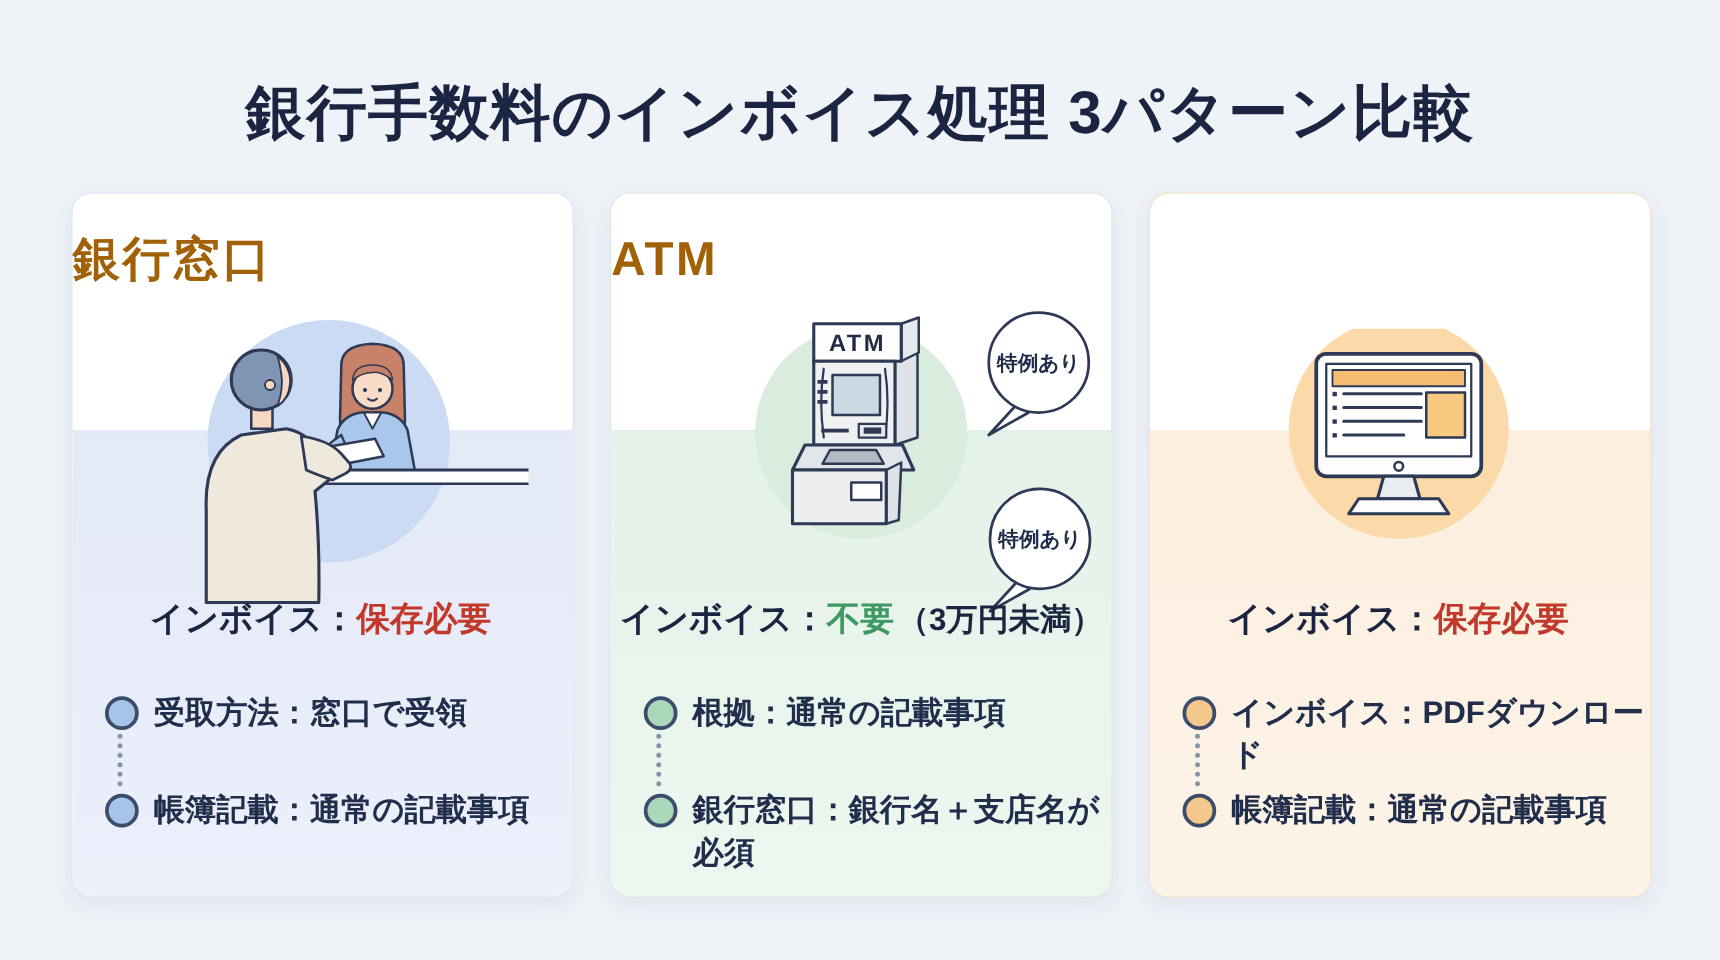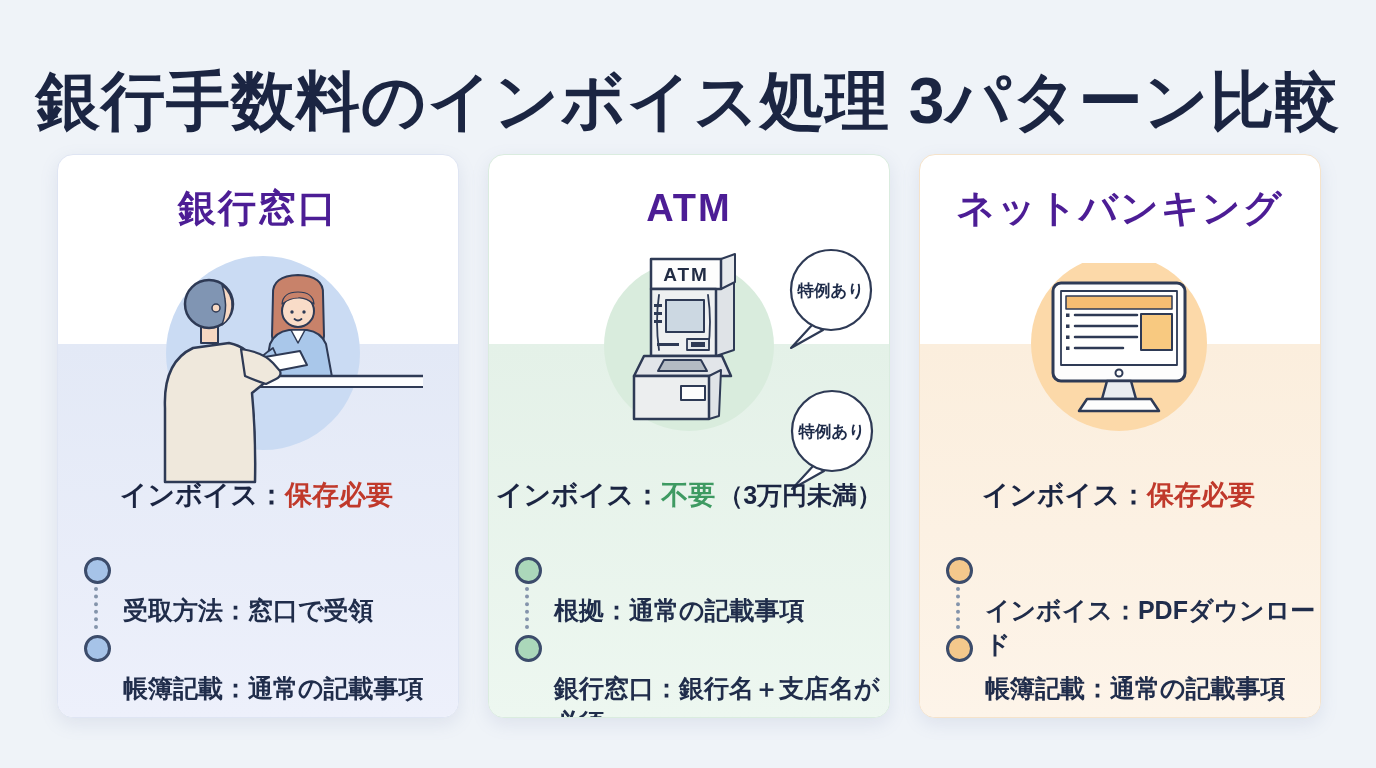--- a/index.html
+++ b/index.html
@@ -4,37 +4,37 @@
 <style>
   html,body{margin:0;padding:0;}
   .page{
     position:relative;width:1376px;height:768px;overflow:hidden;
     background:var(--page-bg,#eff3f8);
     font-family:"Liberation Sans","DejaVu Sans",sans-serif;
     color:#1b2542;
   }
   .page-title{
     position:absolute;top:58px;left:0;width:100%;text-align:center;
-    font-size:64px;font-weight:800;letter-spacing:1px;
+    font-size:48px;font-weight:800;letter-spacing:1px;
     color:var(--title-color,#1b2542);
   }
   .card{
     position:absolute;top:154px;width:400px;height:562px;
     background:#ffffff;border-radius:16px;overflow:hidden;
     border:1px solid var(--border-color,#e2e8f2);
     box-shadow:0 6px 18px rgba(110,130,170,.14);
   }
   .card--1{left:57px}.card--2{left:488px}.card--3{left:919px}
   .card__bottom{
     position:absolute;left:0;right:0;top:189px;bottom:0;
     background:linear-gradient(180deg,var(--section-top,#eee),var(--section-bottom,#f6f6f6));
   }
   .card__header{
-    position:absolute;top:28px;left:0;width:100%;text-align:center;
-    font-size:38px;font-weight:800;letter-spacing:2px;line-height:50px;color:#4c1d95;
+    position:absolute;top:28px;left:0;width:100%;
+    font-size:38px;font-weight:800;letter-spacing:2px;line-height:50px;color:#a16207;
   }
   .illus{position:absolute;}
   .illus--teller{left:45px;top:95px;}
   .illus--atm{left:100px;top:95px;}
   .illus--monitor{left:99px;top:108px;}
   .illus-circle{fill:var(--circle-fill,#ddd);}
   .invoice{
     position:absolute;top:318px;left:0;width:100%;text-align:center;
     font-size:27px;font-weight:800;line-height:44px;color:#1b2542;white-space:nowrap;
   }
@@ -44,21 +44,21 @@
     position:absolute;left:26px;right:4px;
     display:flex;align-items:flex-start;gap:12px;
   }
   .bullet-row--1{top:398px}
   .bullet-row--2{top:476px}
   .bullet-dot{
     width:21px;height:21px;border-radius:50%;
     border:3px solid #3c4c6b;background:var(--bullet-fill,#ccc);
     flex:0 0 auto;margin-top:4px;
   }
-  .bullet-label{font-size:25px;line-height:34px;font-weight:700;color:#202d4b;margin-top:40px;}
+  .bullet-label{font-size:25px;line-height:34px;font-weight:700;color:#202d4b;}
   .connector{
     position:absolute;left:36px;top:432px;height:42px;width:0;
     border-left:4px dotted #8494ab;
   }
   .speech-bubble{position:absolute;}
   .speech-bubble--top{left:294px;top:89px;}
   .speech-bubble--bottom{left:295px;top:230px;}
   .bubble-text{font-size:16.5px;font-weight:700;fill:#1e2b49;}
   .machine-label{font-size:19px;font-weight:700;fill:#222c44;letter-spacing:2px;}
 </style>
@@ -178,21 +178,20 @@
     </div>
     <div class="connector"></div>
     <div class="bullet-row bullet-row--2">
       <span class="bullet-dot"></span>
       <span class="bullet-label">銀行窓口：銀行名＋支店名が必須</span>
     </div>
   </div>
 
   <div class="card card--3" style="--section-top: #fbeedd; --section-bottom: #fdf4e9; --circle-fill: #fcd9a9; --bullet-fill: #f4c88c; --value-color: #c0392b; --border-color: #f5e3cb;">
     <div class="card__bottom"></div>
-    <div class="card__header">ネットバンキング</div>
 
     <svg class="illus illus--monitor" width="200" height="185" viewBox="0 0 200 185">
       <circle class="illus-circle" cx="100" cy="80" r="88"></circle>
       <g stroke="#2e3a55" stroke-linejoin="round" stroke-linecap="round">
         <rect x="34" y="20" width="132" height="98" rx="8" fill="#fdfdfd" stroke-width="3"></rect>
         <rect x="42" y="28" width="116" height="74" fill="#ffffff" stroke-width="1.8"></rect>
         <rect x="47" y="33" width="106" height="13" fill="#f6bd72" stroke-width="1.5"></rect>
         <rect x="47" y="50.5" width="3.5" height="3.5" fill="#2e3a55" stroke="none"></rect>
         <rect x="47" y="61.5" width="3.5" height="3.5" fill="#2e3a55" stroke="none"></rect>
         <rect x="47" y="72.5" width="3.5" height="3.5" fill="#2e3a55" stroke="none"></rect>

